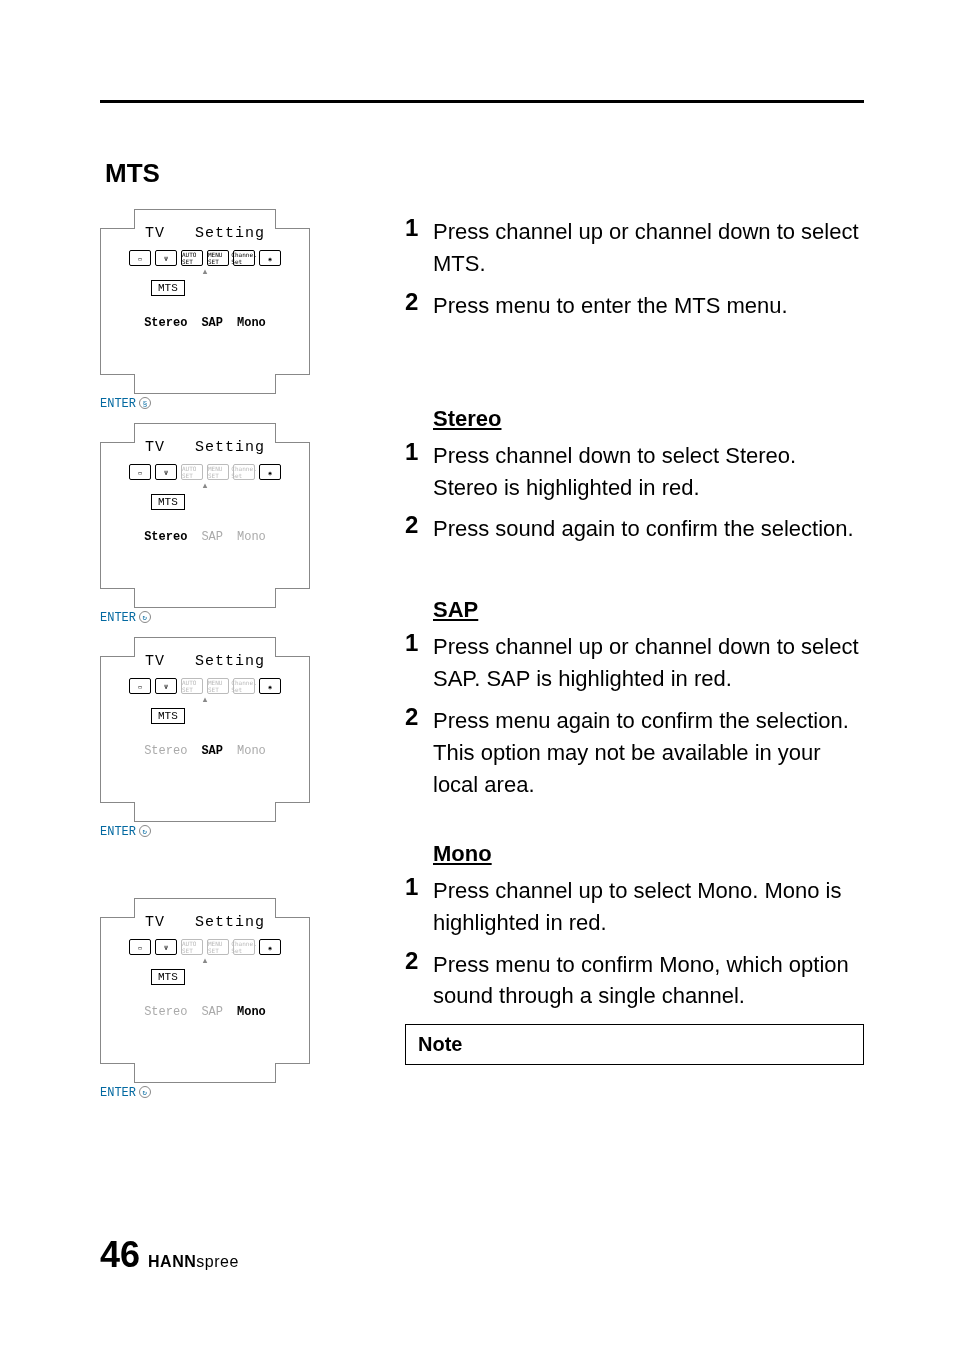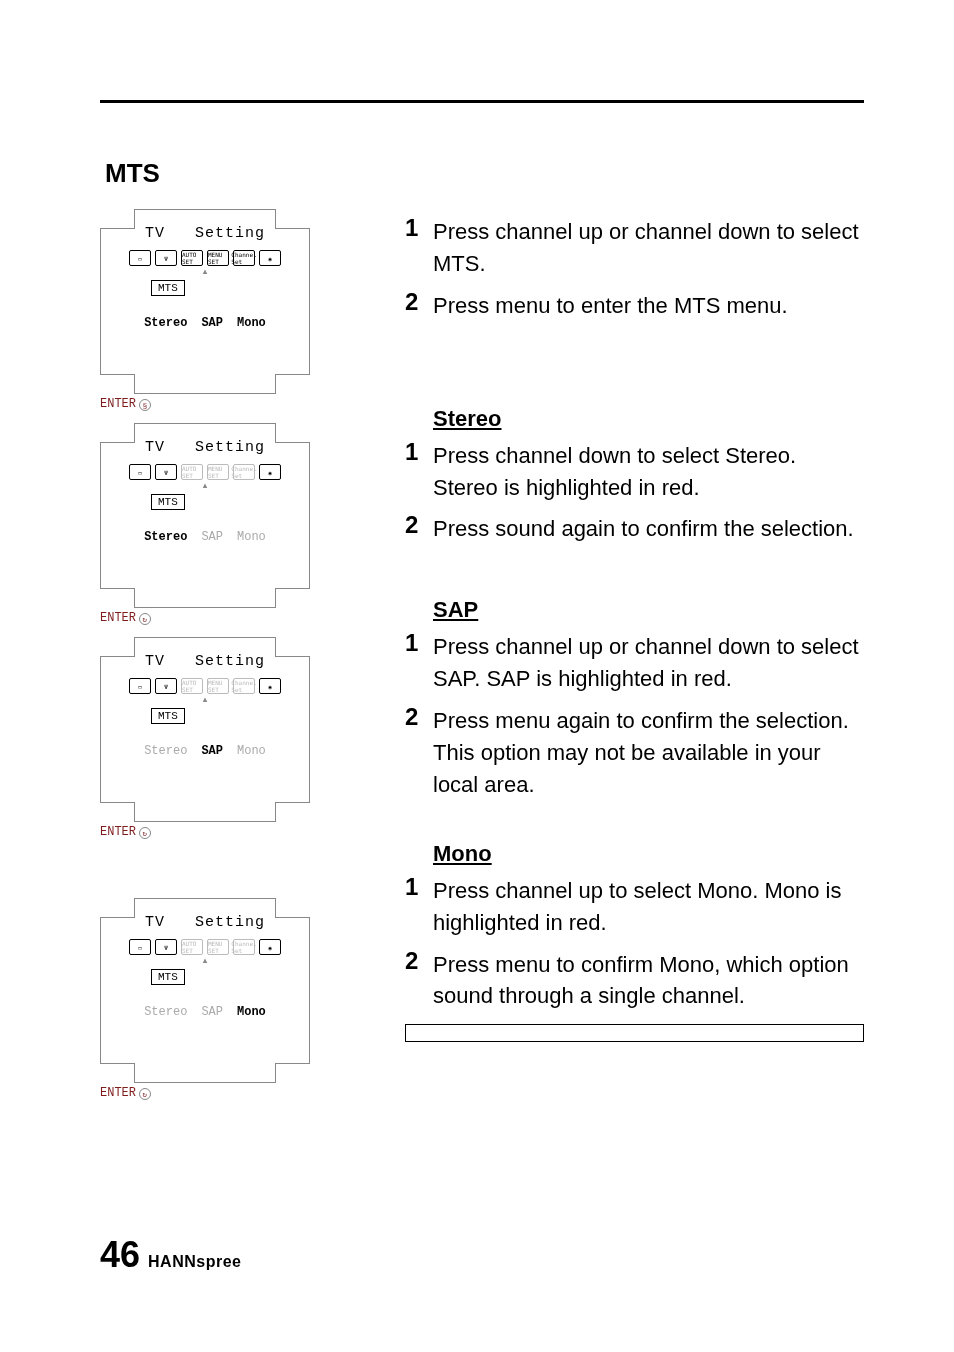--- a/index.html
+++ b/index.html
@@ -145,24 +145,24 @@
     .osd-opt.active {
       color: #000;
       font-weight: bold;
     }
     .osd-opt.inactive {
       color: #aaa;
     }
     .enter-label {
       font-family: 'Courier New', monospace;
       font-size: 12px;
-      color: #7f1d1d;
+      color: #0369a1;
       margin-top: 3px;
       display: flex;
-      align-items: flex-end;
+      align-items: flex-start;
       gap: 3px;
     }
     .enter-icon {
       width: 12px;
       height: 12px;
       border: 1px solid #888;
       border-radius: 50%;
       display: inline-flex;
       align-items: center;
       justify-content: center;
@@ -225,21 +225,21 @@
       font-size: 36px;
       font-weight: 900;
       font-family: Arial, sans-serif;
     }
     .brand {
       font-size: 16px;
       font-weight: bold;
       letter-spacing: 0.5px;
     }
     .brand-light {
-      font-weight: bold;
+      font-weight: normal;
     }
     .osd-group {
       margin-bottom: 0;
     }
     .spacer-35 {
       height: 35px;
     }
   </style>
 </head>
 <body>
@@ -422,20 +422,21 @@
           <span class="step-text">Press channel up to select Mono. Mono is highlighted in red.</span>
         </li>
         <li class="step-item">
           <span class="step-num">2</span>
           <span class="step-text">Press menu to confirm Mono, which option sound through a single channel.</span>
         </li>
       </ol>
     </div>
 
     <div class="note-box">
+      <div class="note-title">Note</div>
     </div>
 
   </div>
 </div>
 
 <div class="footer">
   <span class="page-num">46</span>
   <span class="brand">
     <span>HANN</span><span class="brand-light">spree</span>
   </span>

